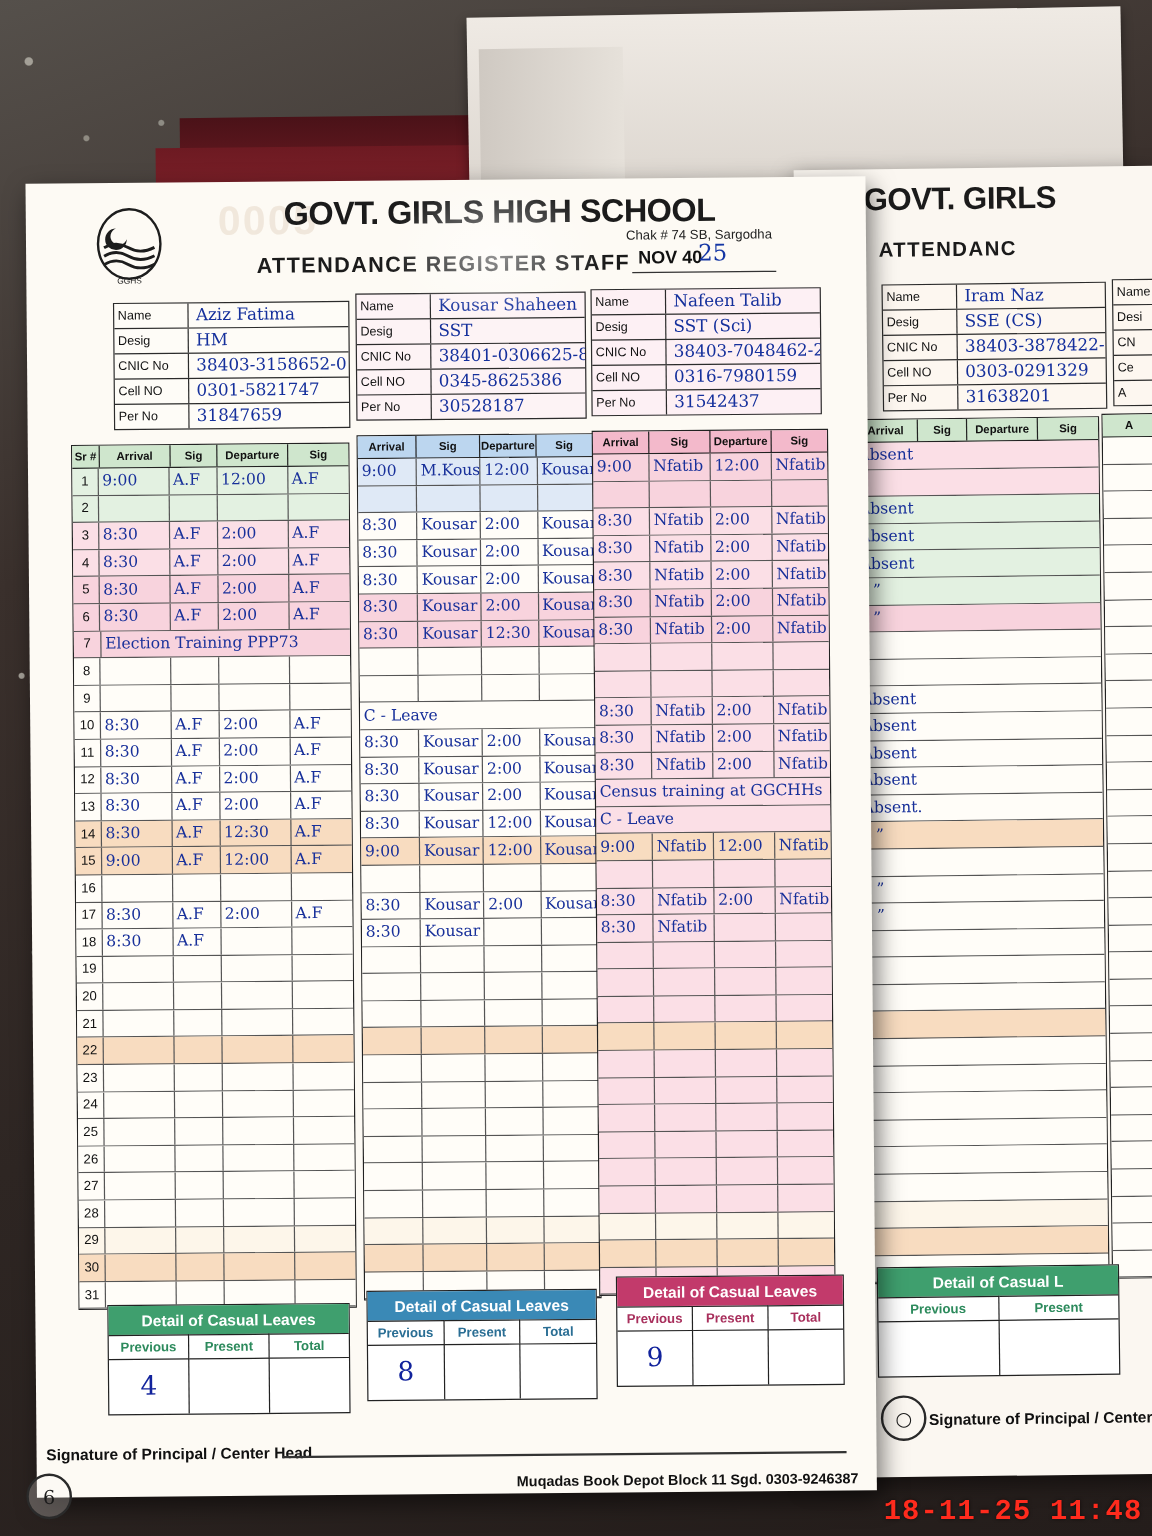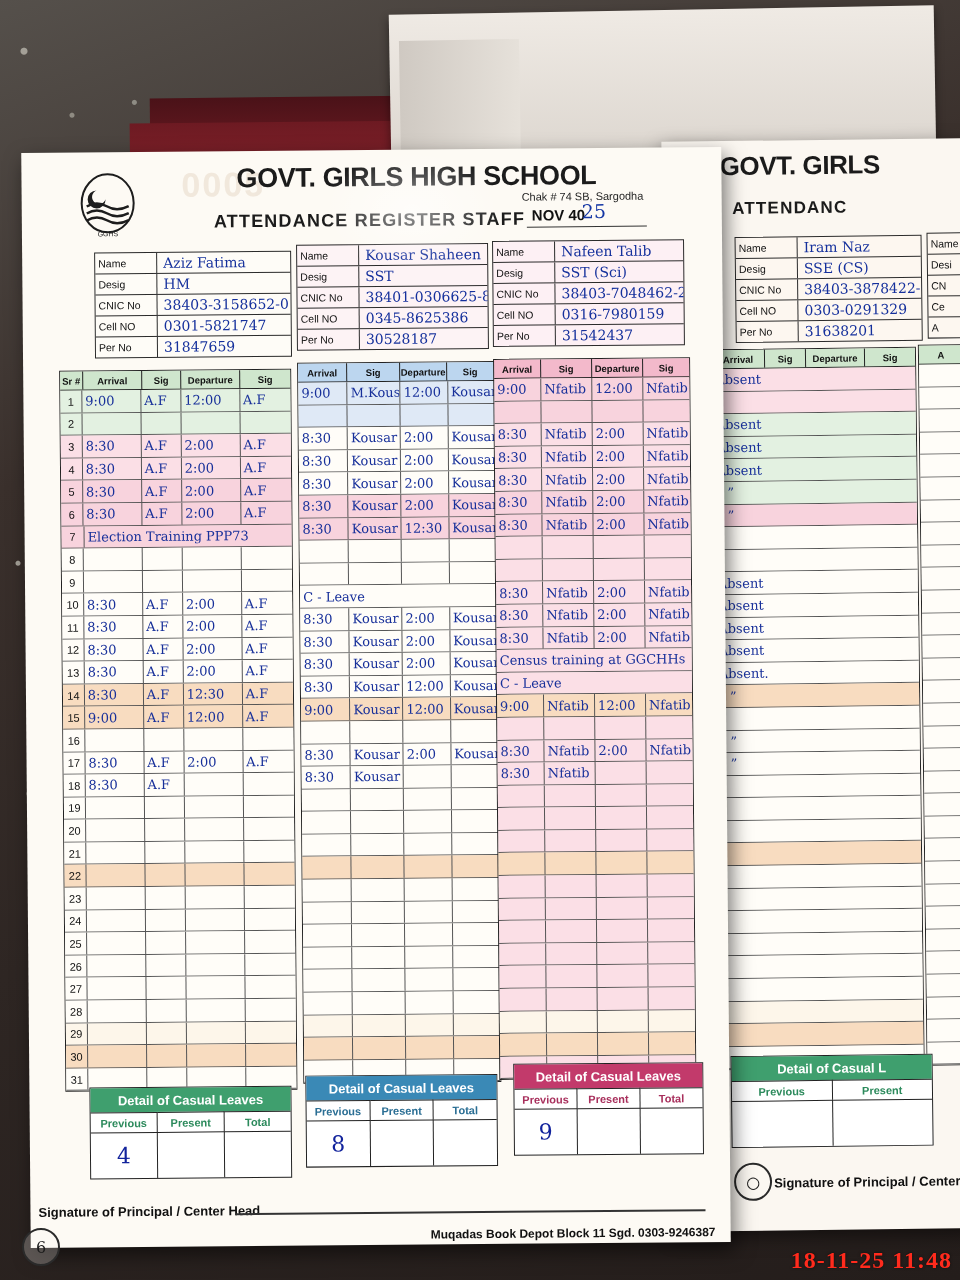--- a/index.html
+++ b/index.html
@@ -164,21 +164,21 @@
   #gridR .c3{width:58px;}
   #gridR .c4{width:50px;}
   #gridR2{left:254px;top:206px;width:44px;}
   .cl4{left:58px;top:915px;width:200px;background:#fff;}
   .cl4 .cl-title{background:#3f9f6e;}
   .cl4 .cl-sub div{color:#2c8a5c;}
   #page-right .sigline{left:100px;top:1035px;}
 
   
   #timestamp{position:absolute;right:8px;bottom:6px;color:#ff2b1d;font-size:24px;
-    font-family:Liberation Serif, serif;font-weight:bold;letter-spacing:1px;
+    font-family:Liberation Mono, monospace;font-weight:bold;letter-spacing:1px;
     text-shadow:0 0 3px rgba(0,0,0,.6);}
   .pen{position:absolute;left:22px;bottom:14px;width:34px;height:34px;border:2px solid #2a2a2a;
     border-radius:50%;color:#1b1b1b;font-family:"DejaVu Serif",serif;font-size:16px;
     display:flex;align-items:center;justify-content:center;background:rgba(250,248,244,.25);}
   .glare{position:absolute;left:300px;top:0px;width:180px;height:120px;
     background:radial-gradient(ellipse at center,#ffffff 0%, rgba(255,255,255,.0) 70%);
     opacity:.55;}
 </style>
 </head>
 <body>

